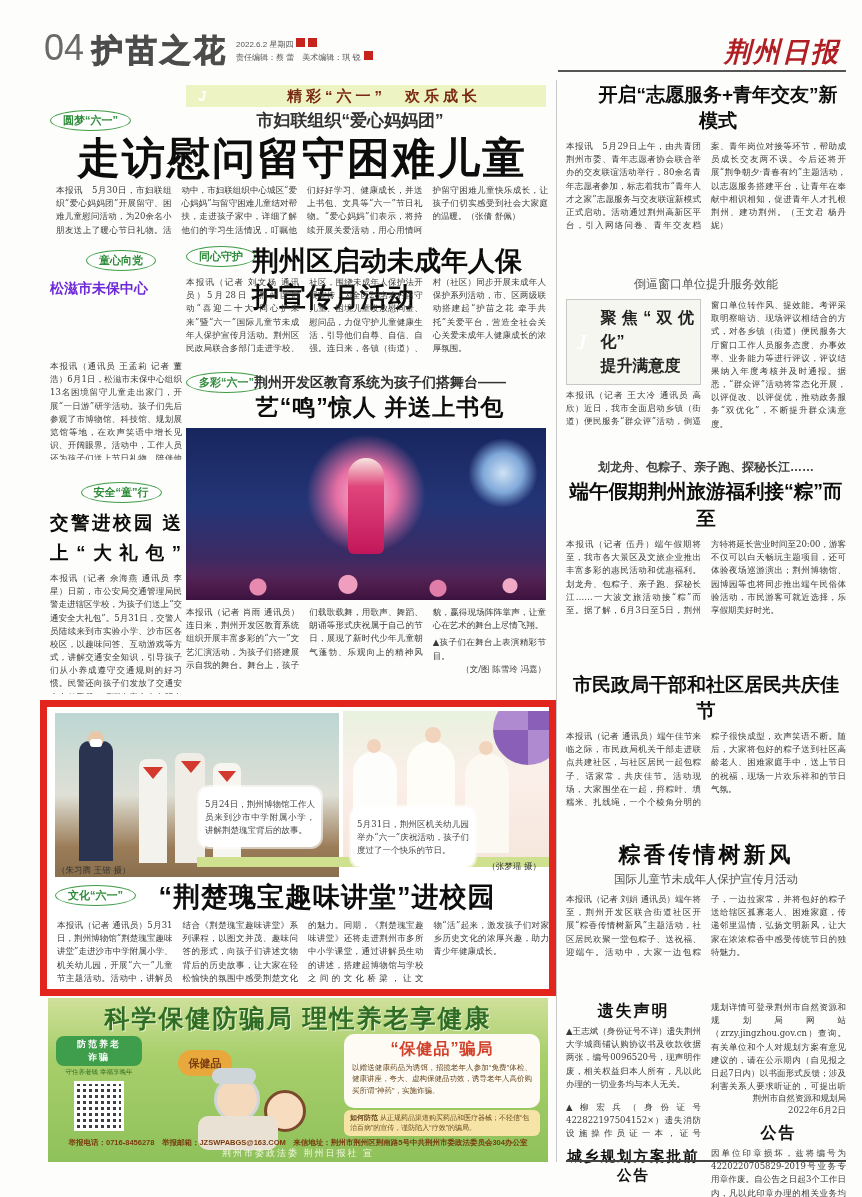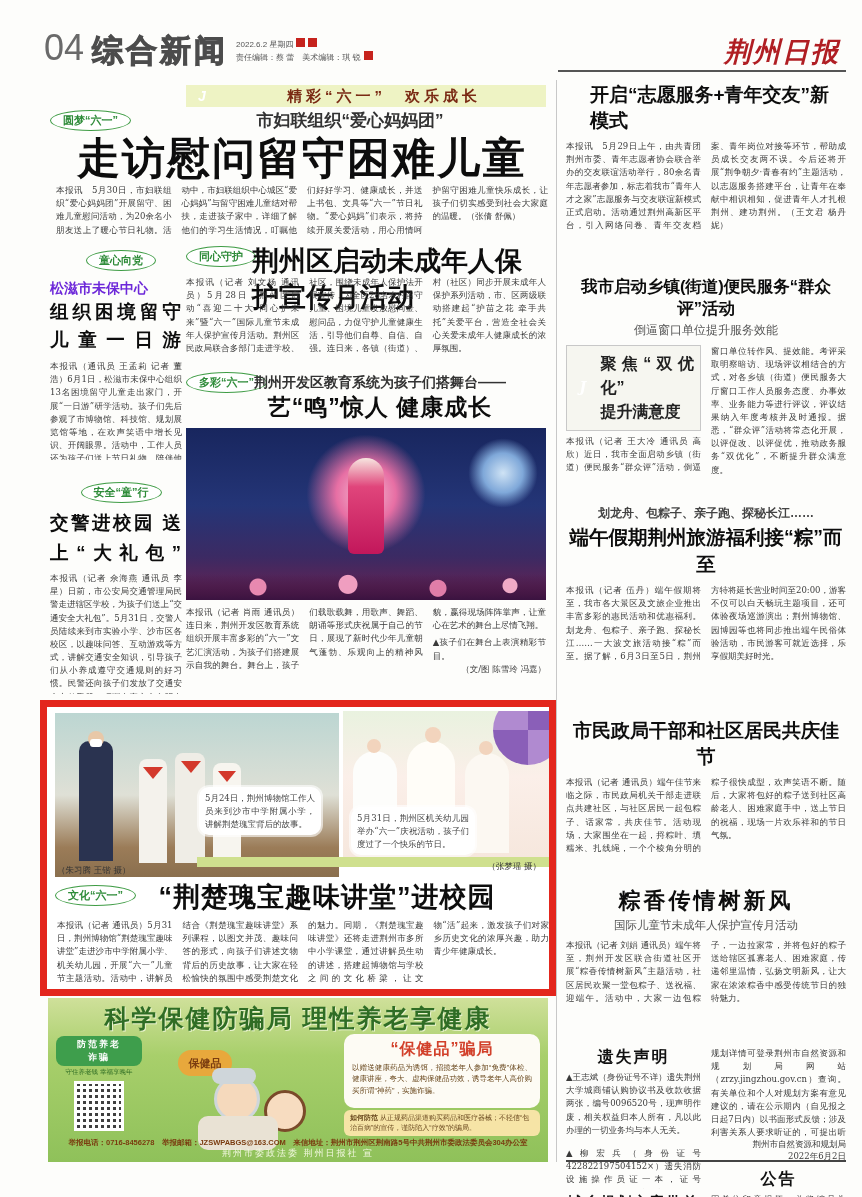--- a/index.html
+++ b/index.html
@@ -14,35 +14,35 @@
   .tag{display:inline-block;border:1.5px solid #3f9c45;color:#2f8c3a;font-weight:bold;
        font-size:11px;padding:2px 12px;border-radius:50%;background:#fff;white-space:nowrap;}
   .kicker{font-weight:bold;color:#333;}
   .headline{font-weight:900;color:#0d0d0d;letter-spacing:1px;}
   .byline{font-size:8.5px;color:#3a3a3a;text-align:right;font-family:"DejaVu Serif",serif;}
   .jlogo{display:inline-flex;align-items:center;justify-content:center;width:20px;height:20px;
          background:linear-gradient(135deg,#1d4f9c 55%,#d33; );border-radius:4px;color:#fff;
          font-weight:900;font-size:14px;font-style:italic;}
   .noticehead{font-weight:900;font-size:16px;text-align:center;letter-spacing:2px;color:#111;}
   .photo{overflow:hidden;position:relative;}
-  .bubble{position:absolute;background:#fff;border-radius:10px;padding:5px 6px;
+  .bubble{position:absolute;background:#fff;border-radius:10px;padding:11px 6px;
           font-family:"DejaVu Serif",serif;font-size:8.5px;line-height:1.5;color:#444;
           text-align:justify;box-shadow:0 0 0 2px rgba(255,255,255,.6);}
   .credit{position:absolute;font-size:8.5px;color:#333;font-family:"DejaVu Serif",serif;}
   .seal{display:inline-block;width:9px;height:9px;background:#c6231d;margin-left:3px;}
   .hr{background:#9a9a9a;}
 </style>
 </head>
 <body>
 
 <div id="page">
 
   <div class="abs" style="left:44px;top:30px;display:flex;align-items:flex-end;gap:8px;">
     <span style="font-size:36px;color:#6a6a6a;font-weight:400;line-height:1;">04</span>
-    <span style="font-size:31px;font-weight:900;color:#4c4c4c;letter-spacing:3px;line-height:1;-webkit-text-stroke:1px #4c4c4c;">综合新闻</span>
+    <span style="font-size:31px;font-weight:900;color:#4c4c4c;letter-spacing:3px;line-height:1;-webkit-text-stroke:1px #4c4c4c;">护苗之花</span>
     <span style="font-size:8px;color:#555;line-height:1.5;padding-bottom:2px;">
       <span>2022.6.2 星期四</span><span class="seal"></span><span class="seal"></span><br>
       <span>责任编辑：蔡 蕾　美术编辑：琪 锐</span><span class="seal"></span>
     </span>
   </div>
   <div class="abs" style="right:22px;top:34px;font-size:27px;color:#b01e23;font-weight:bold;font-style:italic;font-family:'DejaVu Serif',serif;letter-spacing:2px;">荆州日报</div>
   <div class="abs hr" style="left:558px;top:70px;width:288px;height:2px;background:#555;"></div>
   <div class="abs" style="left:556px;top:80px;width:1px;height:1082px;background:#c8c8c8;"></div>
 
   <div class="abs" style="left:186px;top:85px;width:360px;height:22px;background:#eef3c4;display:flex;align-items:center;gap:10px;padding-left:6px;box-sizing:border-box;">
@@ -50,34 +50,33 @@
     <span style="flex:1;text-align:center;font-weight:900;font-size:15px;color:#7a2a14;letter-spacing:4px;">精彩“六一”　欢乐成长</span>
   </div>
 
   <div class="abs" style="left:50px;top:110px;"><span class="tag">圆梦“六一”</span></div>
   <div class="abs" style="left:180px;top:109px;width:340px;text-align:center;font-size:17px;"><span class="kicker" style="font-weight:600;color:#333;">市妇联组织“爱心妈妈团”</span></div>
   <div class="abs headline" style="left:56px;top:130px;width:492px;font-size:43px;text-align:center;letter-spacing:2px;">走访慰问留守困难儿童</div>
   <div class="abs bodytxt cols4" style="left:56px;top:184px;width:492px;height:54px;">本报讯　5月30日，市妇联组织“爱心妈妈团”开展留守、困难儿童慰问活动，为20余名小朋友送上了暖心节日礼物。活动中，市妇联组织中心城区“爱心妈妈”与留守困难儿童结对帮扶，走进孩子家中，详细了解他们的学习生活情况，叮嘱他们好好学习、健康成长，并送上书包、文具等“六一”节日礼物。“爱心妈妈”们表示，将持续开展关爱活动，用心用情呵护留守困难儿童快乐成长，让孩子们切实感受到社会大家庭的温暖。（张倩 舒佩）</div>
 
   <div class="abs" style="left:62px;top:250px;width:118px;text-align:center;"><span class="tag">童心向党</span></div>
   <div class="abs" style="left:50px;top:280px;width:130px;font-size:14px;font-weight:600;color:#6d28d9;">松滋市未保中心</div>
-  <div class="abs headline" style="left:50px;top:298px;width:132px;font-size:18.5px;line-height:1.5;text-align:justify;text-align-last:justify;">组织困境留守儿童一日游</div>
   <div class="abs bodytxt" style="left:50px;top:360px;width:132px;height:100px;">本报讯（通讯员 王孟莉 记者 董浩）6月1日，松滋市未保中心组织13名困境留守儿童走出家门，开展“一日游”研学活动。孩子们先后参观了市博物馆、科技馆、规划展览馆等地，在欢声笑语中增长见识、开阔眼界。活动中，工作人员还为孩子们送上节日礼物，陪伴他们度过了一个难忘而有意义的“六一”儿童节，让孩子们在关爱中健康快乐成长。</div>
 
   <div class="abs" style="left:62px;top:482px;width:118px;text-align:center;"><span class="tag">安全“童”行</span></div>
   <div class="abs headline" style="left:50px;top:508px;width:132px;font-size:18.5px;line-height:1.6;text-align:justify;text-align-last:justify;">交警进校园 送上“大礼包”</div>
   <div class="abs bodytxt" style="left:50px;top:572px;width:132px;height:122px;">本报讯（记者 佘海燕 通讯员 李星）日前，市公安局交通管理局民警走进辖区学校，为孩子们送上“交通安全大礼包”。5月31日，交警人员陆续来到市实验小学、沙市区各校区，以趣味问答、互动游戏等方式，讲解交通安全知识，引导孩子们从小养成遵守交通规则的好习惯。民警还向孩子们发放了交通安全宣传手册，叮嘱大家安全文明出行，平安快乐成长。</div>
 
   <div class="abs" style="left:186px;top:246px;"><span class="tag">同心守护</span></div>
   <div class="abs headline" style="left:252px;top:243px;width:296px;font-size:27px;letter-spacing:0;">荆州区启动未成年人保护宣传月活动</div>
   <div class="abs bodytxt cols3" style="left:186px;top:276px;width:360px;height:92px;">本报讯（记者 刘文杨 通讯员）5月28日，荆州区启动“喜迎二十大 同心护未来”暨“六一”国际儿童节未成年人保护宣传月活动。荆州区民政局联合多部门走进学校、社区，围绕未成年人保护法开展宣传，为全区28名农村留守儿童、困境儿童发放慰问金、慰问品，力促守护儿童健康生活，引导他们自尊、自信、自强。连日来，各镇（街道）、村（社区）同步开展未成年人保护系列活动，市、区两级联动搭建起“护苗之花 牵手共托”关爱平台，营造全社会关心关爱未成年人健康成长的浓厚氛围。</div>
 
   <div class="abs" style="left:186px;top:372px;"><span class="tag">多彩“六一”</span></div>
   <div class="abs" style="left:230px;top:374px;width:300px;text-align:center;font-size:14px;font-weight:600;color:#333;">荆州开发区教育系统为孩子们搭舞台——</div>
-  <div class="abs headline" style="left:230px;top:392px;width:300px;text-align:center;font-size:23px;">艺“鸣”惊人 健康成长</div>
+  <div class="abs headline" style="left:230px;top:392px;width:300px;text-align:center;font-size:23px;">艺“鸣”惊人 并送上书包</div>
   <div class="abs photo" style="left:186px;top:428px;width:360px;height:172px;background:linear-gradient(180deg,#18265e 0%,#243577 45%,#3c2a63 75%,#6c2150 100%);">
     <div style="position:absolute;left:120px;top:6px;width:120px;height:120px;border-radius:50%;background:radial-gradient(circle,#f5c0d4 0%,#e76fa4 35%,rgba(60,60,150,0) 70%);"></div>
     <div style="position:absolute;left:162px;top:30px;width:36px;height:96px;border-radius:18px 18px 6px 6px;background:linear-gradient(180deg,#f7e6e0 0%,#e0457b 30%,#c2175b 100%);"></div>
     <div style="position:absolute;left:0;bottom:0;width:100%;height:26px;background:radial-gradient(circle at 20% 50%,#e889b0 8px,transparent 9px),radial-gradient(circle at 45% 40%,#ef9ec0 9px,transparent 10px),radial-gradient(circle at 70% 55%,#e07da8 8px,transparent 9px),radial-gradient(circle at 90% 45%,#f0aac6 7px,transparent 8px),linear-gradient(180deg,rgba(30,20,60,0),#3a1340);"></div>
     <div style="position:absolute;right:8px;top:10px;width:70px;height:70px;border-radius:50%;background:radial-gradient(circle,#cfe3f5 0%,#7fa8d9 40%,rgba(40,50,120,0) 70%);"></div>
   </div>
   <div class="abs bodytxt cols3" style="left:186px;top:606px;width:360px;height:88px;">
     <span>本报讯（记者 肖雨 通讯员）连日来，荆州开发区教育系统组织开展丰富多彩的“六一”文艺汇演活动，为孩子们搭建展示自我的舞台。舞台上，孩子们载歌载舞，用歌声、舞蹈、朗诵等形式庆祝属于自己的节日，展现了新时代少年儿童朝气蓬勃、乐观向上的精神风貌，赢得现场阵阵掌声，让童心在艺术的舞台上尽情飞翔。</span>
     <span style="display:block;margin-top:4px;">▲孩子们在舞台上表演精彩节目。</span>
     <span style="display:block;text-align:right;">（文/图 陈雪玲 冯嘉）</span>
@@ -138,26 +137,25 @@
       <b>如何防范</b>
       <span>从正规药品渠道购买药品和医疗器械；不轻信“包治百病”的宣传，谨防陷入“疗效”的骗局。</span>
     </div>
     <div style="position:absolute;left:0;bottom:14px;width:100%;text-align:center;font-size:7.5px;font-weight:bold;color:#7a3c10;">举报电话：0716-8456278　举报邮箱：JZSWPABGS@163.COM　来信地址：荆州市荆州区荆南路5号中共荆州市委政法委员会304办公室</div>
     <div style="position:absolute;left:0;bottom:2px;width:100%;text-align:center;font-size:9px;color:#f2f8e0;letter-spacing:2px;">荆州市委政法委 荆州日报社 宣</div>
   </div>
 
   <div class="abs" style="left:566px;top:80px;width:280px;">
 
     <div>
-      <div class="headline" style="text-align:left;font-size:19px;margin-top:2px;letter-spacing:0;margin-left:24px;">开启“志愿服务+青年交友”新模式</div>
+      <div class="headline" style="text-align:center;font-size:19px;margin-top:2px;letter-spacing:0;margin-left:24px;">开启“志愿服务+青年交友”新模式</div>
       <div class="bodytxt cols2" style="width:280px;height:126px;margin-top:6px;">本报讯　5月29日上午，由共青团荆州市委、青年志愿者协会联合举办的交友联谊活动举行，80余名青年志愿者参加，标志着我市“青年人才之家”志愿服务与交友联谊新模式正式启动。活动通过荆州高新区平台，引入网络问卷、青年交友档案、青年岗位对接等环节，帮助成员成长交友两不误。今后还将开展“荆争朝夕·青春有约”主题活动，以志愿服务搭建平台，让青年在奉献中相识相知，促进青年人才扎根荆州、建功荆州。（王文君 杨丹妮）</div>
     </div>
 
     <div style="margin-top:10px;">
-      <div class="headline" style="text-align:center;font-size:16.5px;letter-spacing:0;">我市启动乡镇(街道)便民服务“群众评”活动</div>
       <div style="text-align:center;font-size:12px;color:#555;margin-top:2px;">倒逼窗口单位提升服务效能</div>
       <div class="bodytxt cols2" style="width:280px;height:148px;margin-top:6px;">
         <span style="display:flex;align-items:center;gap:8px;border:1px solid #c8c8c8;background:#f6f6f0;padding:6px;margin-bottom:4px;break-inside:avoid;">
           <span class="jlogo">J</span>
           <span style="font-family:'Liberation Sans',sans-serif;font-weight:900;font-size:16px;color:#222;line-height:1.5;"><span>聚焦“双优化”</span><br><span>提升满意度</span></span>
         </span>
         <span>本报讯（记者 王大冷 通讯员 高欣）近日，我市全面启动乡镇（街道）便民服务“群众评”活动，倒逼窗口单位转作风、提效能。考评采取明察暗访、现场评议相结合的方式，对各乡镇（街道）便民服务大厅窗口工作人员服务态度、办事效率、业务能力等进行评议，评议结果纳入年度考核并及时通报。据悉，“群众评”活动将常态化开展，以评促改、以评促优，推动政务服务“双优化”，不断提升群众满意度。</span>
       </div>
     </div>
 

